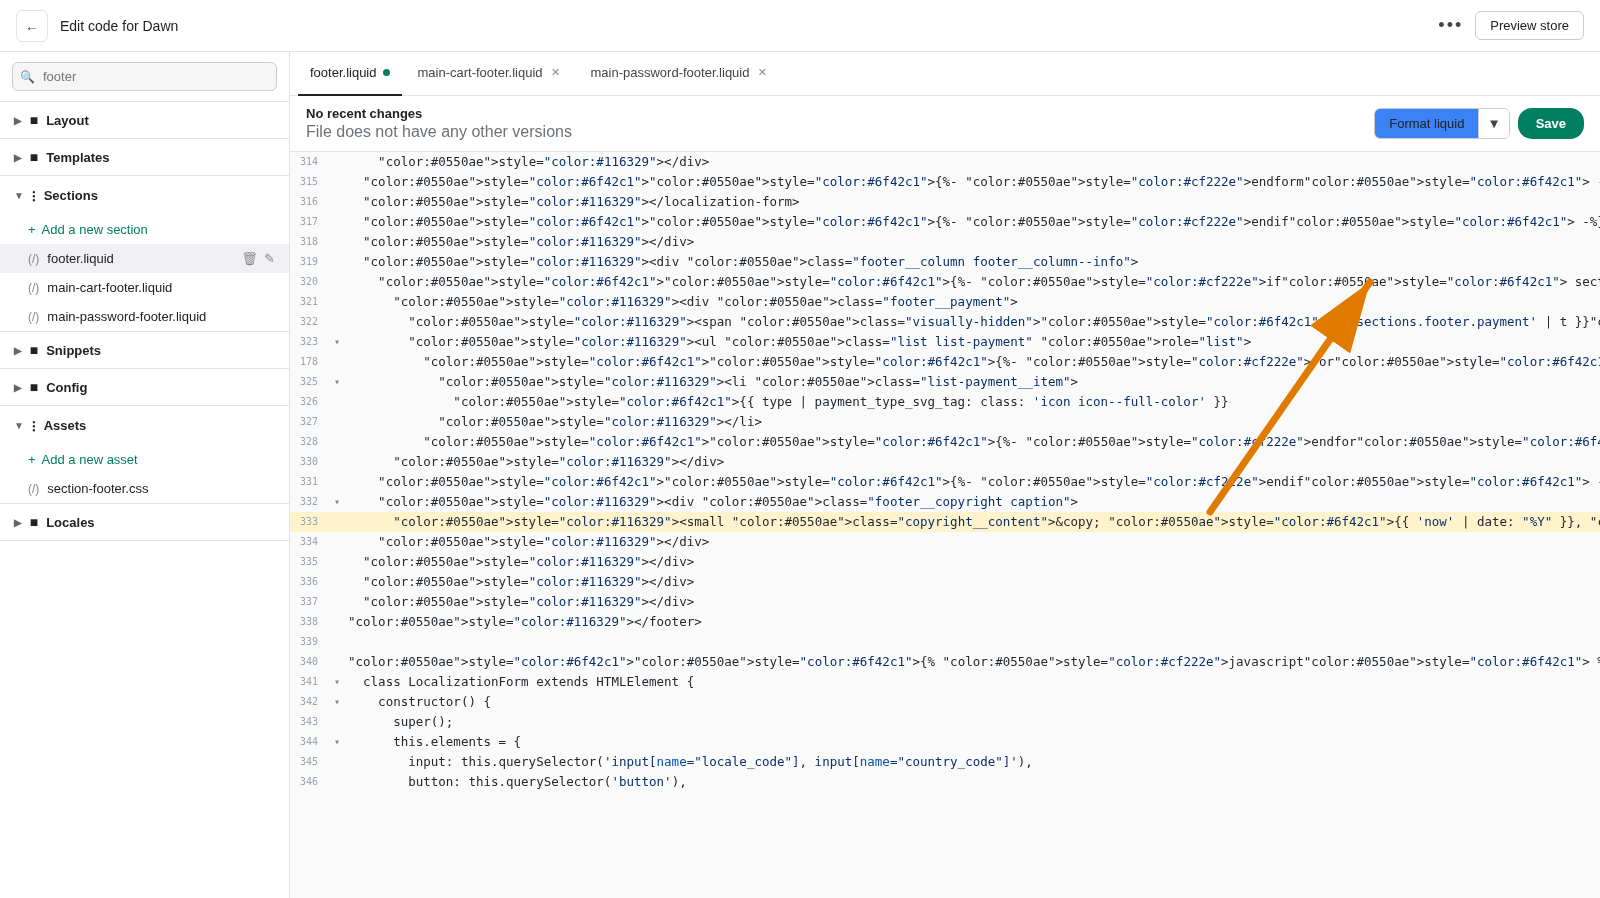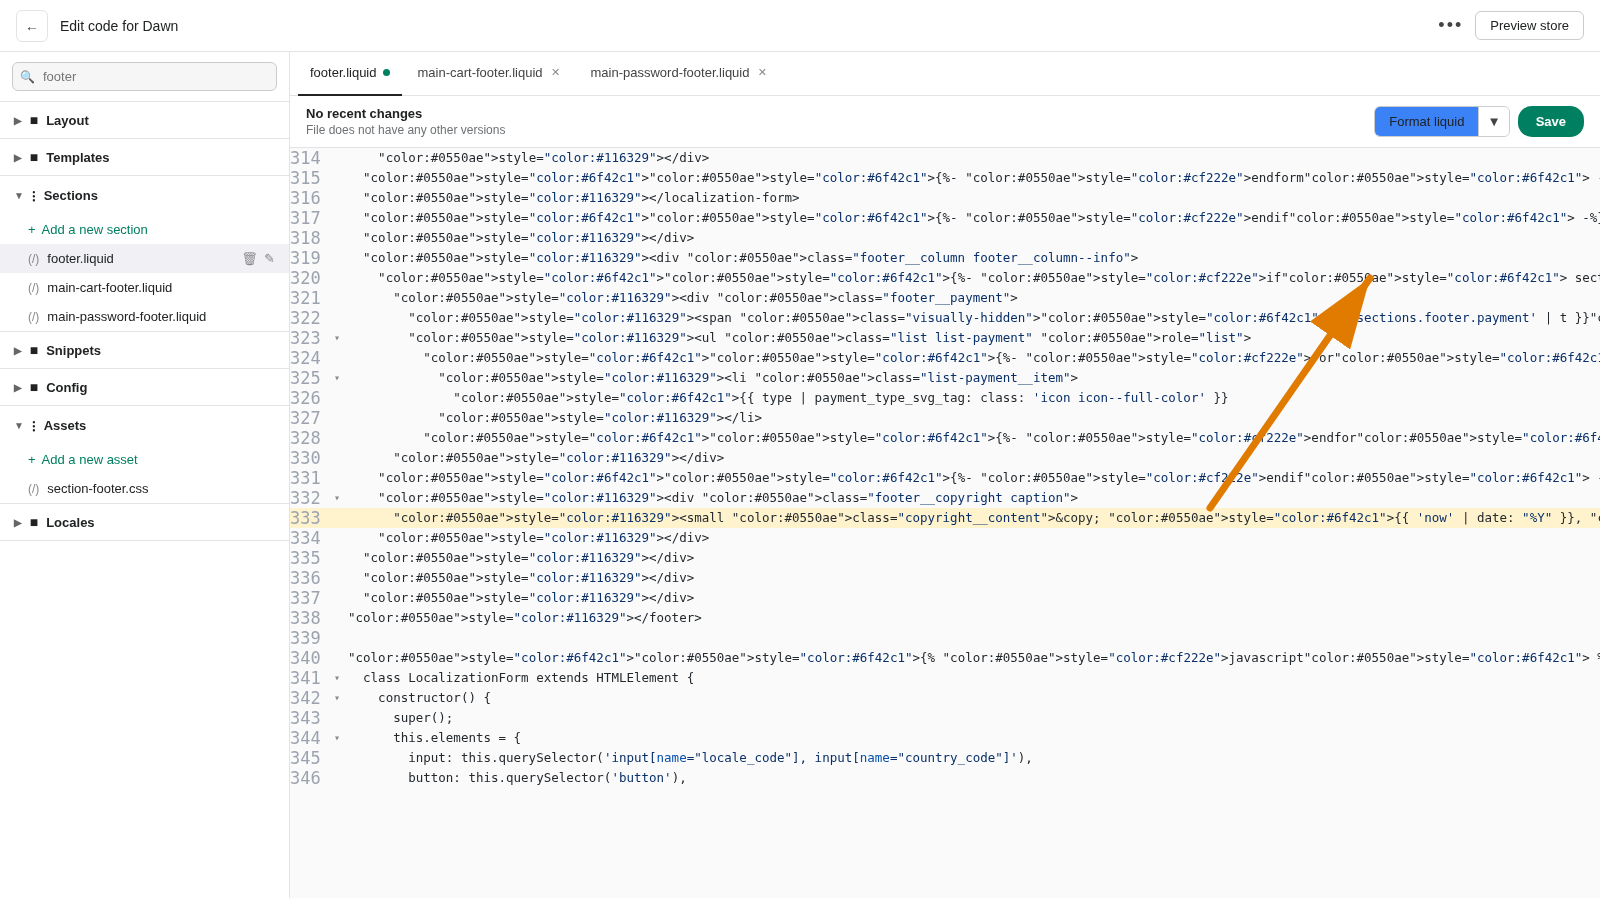--- a/index.html
+++ b/index.html
@@ -42,33 +42,33 @@
     
     .tabs-bar { display: flex; align-items: center; background: #fff; border-bottom: 1px solid #e1e3e5; padding: 0 8px; height: 44px; gap: 4px; }
     .tab { display: flex; align-items: center; padding: 6px 12px; border-radius: 6px 6px 0 0; font-size: 13px; color: #444; cursor: pointer; gap: 6px; border-bottom: 2px solid transparent; height: 44px; }
     .tab.active { color: #202223; border-bottom: 2px solid #202223; font-weight: 500; }
     .tab .tab-dot { width: 7px; height: 7px; border-radius: 50%; background: #008060; }
     .tab .tab-close { color: #888; font-size: 11px; cursor: pointer; width: 14px; height: 14px; display: flex; align-items: center; justify-content: center; border-radius: 3px; }
 
     
     .editor-header { background: #fff; border-bottom: 1px solid #e1e3e5; padding: 10px 16px; display: flex; justify-content: space-between; align-items: center; }
     .editor-header-left h3 { font-size: 13px; font-weight: 600; color: #202223; }
-    .editor-header-left p { font-size: 12px; color: #6d7175; margin-top: 2px; }
+    .editor-header-left p { font-size: 16px; color: #6d7175; margin-top: 2px; }
     .editor-header-right { display: flex; gap: 8px; align-items: center; }
     .format-btn-group { display: flex; border: 1px solid #c9cccf; border-radius: 6px; overflow: hidden; }
     .format-btn { background: #3b82f6; border: none; padding: 7px 14px; font-size: 13px; color: #202223; cursor: pointer; font-weight: 500; }
     .format-btn-arrow { background: #fff; border: none; border-left: 1px solid #c9cccf; padding: 7px 8px; cursor: pointer; color: #444; }
     .save-btn { background: #008060; border: none; border-radius: 14px; padding: 8px 18px; font-size: 13px; color: #fff; cursor: pointer; font-weight: 600; }
 
     
     .code-editor { flex: 1; overflow: auto; background: #fafafa; position: relative; }
     .code-content { font-family: 'SFMono-Regular', 'Consolas', 'Monaco', monospace; font-size: 12.5px; line-height: 20px; }
     .code-line { display: flex; min-height: 20px; }
     .code-line.highlighted { background: #fff3cd; }
-    .line-num { width: 44px; text-align: right; padding-right: 16px; color: #9ca3af; user-select: none; flex-shrink: 0; font-size: 17px; padding-top: 0; }
+    .line-num { width: 44px; text-align: right; padding-right: 16px; color: #9ca3af; user-select: none; flex-shrink: 0; font-size: 10px; padding-top: 0; }
     .line-arrow { width: 14px; flex-shrink: 0; color: #888; font-size: 10px; display: flex; align-items: center; }
     .line-code { flex: 1; color: #24292e; white-space: pre; }
 
     
     .arrow-overlay { position: absolute; top: 0; left: 0; width: 100%; height: 100%; pointer-events: none; }
 
     
     .click-save-text { position: absolute; right: 200px; top: 240px; font-size: 36px; font-weight: 800; color: #e07b00; font-family: Arial, sans-serif; pointer-events: none; }
 
     
@@ -262,21 +262,21 @@
             <div class="line-num">322</div>
             <div class="line-arrow"></div>
             <div class="line-code">        <span <span="" style="&lt;span">"color:#0550ae"</span>&gt;style=<span style="color:#0a3069">"color:#116329"</span>&gt;&lt;span <span style="&lt;span">"color:#0550ae"</span>&gt;class=<span style="color:#0a3069">"visually-hidden"</span>&gt;<span <span="" style="&lt;span">"color:#0550ae"</span>&gt;style=<span style="color:#0a3069">"color:#6f42c1"</span>&gt;{{ <span style="color:#0a3069">'sections.footer.payment'</span> | t }}<span <span="" style="&lt;span">"color:#0550ae"</span>&gt;style=&gt;&lt;/span&gt;</div>
           </div>
           <div class="code-line">
             <div class="line-num">323</div>
             <div class="line-arrow">▾</div>
             <div class="line-code">        <span <span="" style="&lt;span">"color:#0550ae"</span>&gt;style=<span style="color:#0a3069">"color:#116329"</span>&gt;&lt;ul <span style="&lt;span">"color:#0550ae"</span>&gt;class=<span style="color:#0a3069">"list list-payment"</span> <span style="&lt;span">"color:#0550ae"</span>&gt;role=<span style="color:#0a3069">"list"</span>&gt;</div>
           </div>
           <div class="code-line">
-            <div class="line-num">324</div>
+            <div class="line-num">178</div>
             <div class="line-arrow"></div>
             <div class="line-code">          <span <span="" style="&lt;span">"color:#0550ae"</span>&gt;style=<span style="color:#0a3069">"color:#6f42c1"</span>&gt;<span <span="" style="&lt;span">"color:#0550ae"</span>&gt;style=<span style="color:#0a3069">"color:#6f42c1"</span>&gt;{%- <span <span="" style="&lt;span">"color:#0550ae"</span>&gt;style=<span style="color:#0a3069">"color:#cf222e"</span>&gt;for<span <span="" style="&lt;span">"color:#0550ae"</span>&gt;style=<span style="color:#0a3069">"color:#6f42c1"</span>&gt; type in shop.enabled_payment_types -%}</div>
           </div>
           <div class="code-line">
             <div class="line-num">325</div>
             <div class="line-arrow">▾</div>
             <div class="line-code">            <span <span="" style="&lt;span">"color:#0550ae"</span>&gt;style=<span style="color:#0a3069">"color:#116329"</span>&gt;&lt;li <span style="&lt;span">"color:#0550ae"</span>&gt;class=<span style="color:#0a3069">"list-payment__item"</span>&gt;</div>
           </div>
           <div class="code-line">
             <div class="line-num">326</div>

